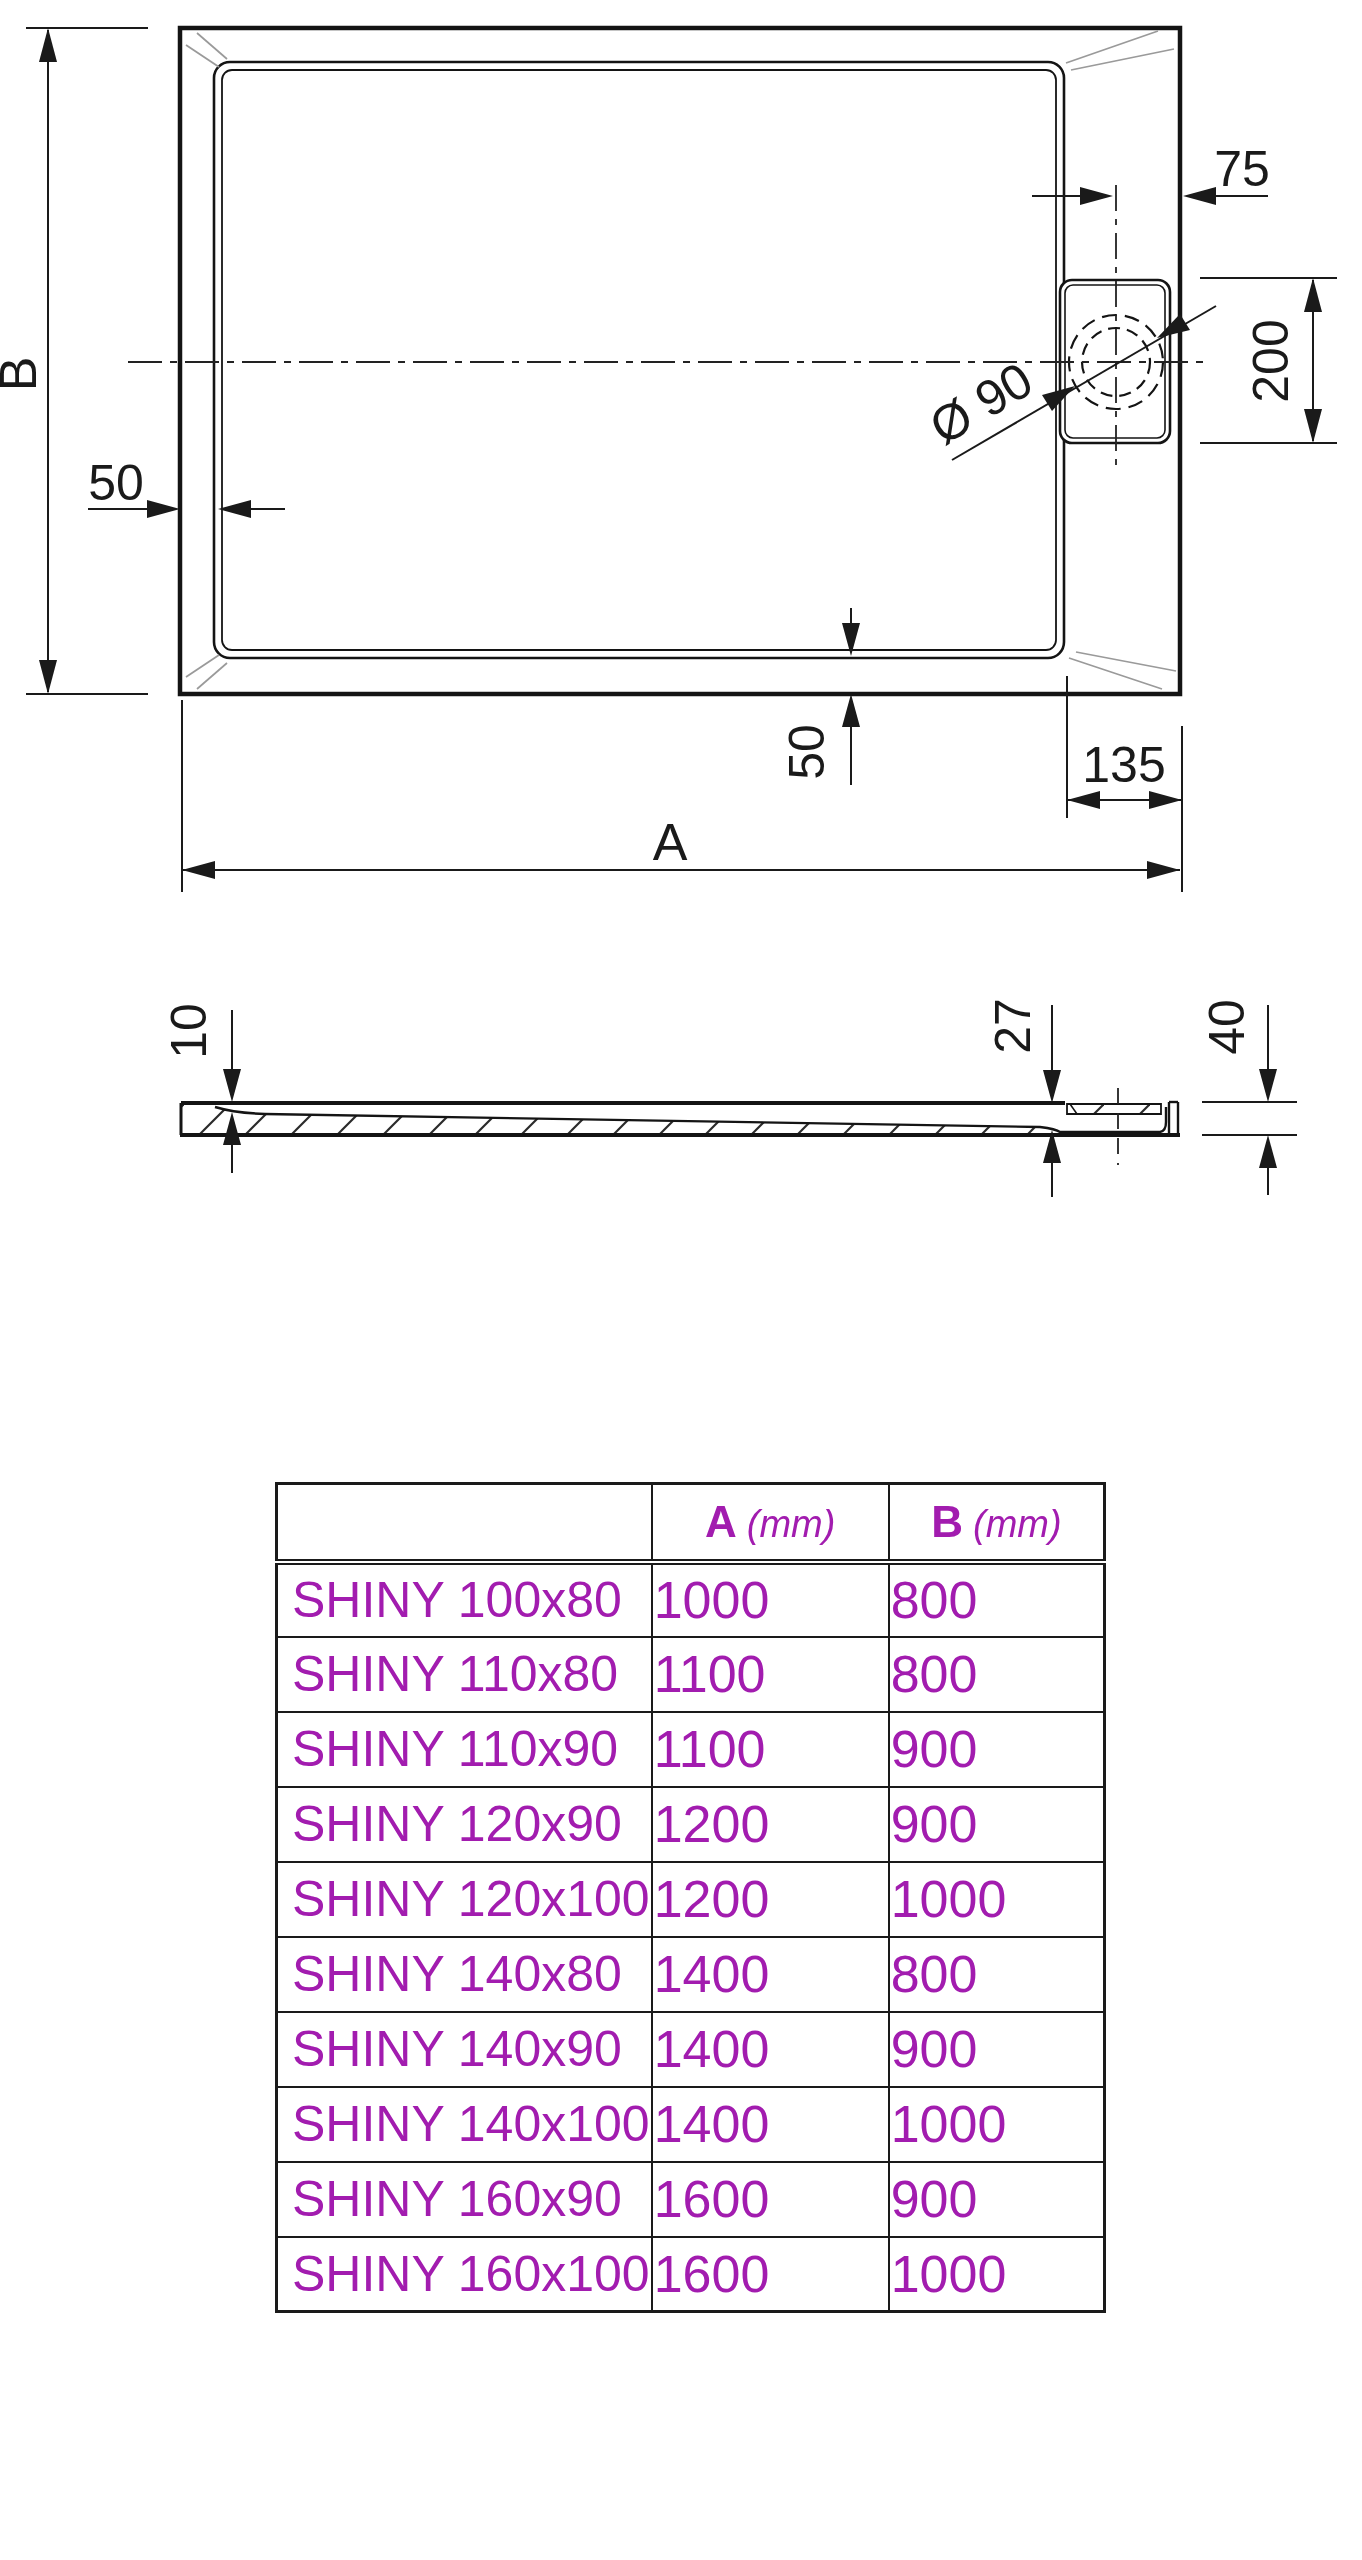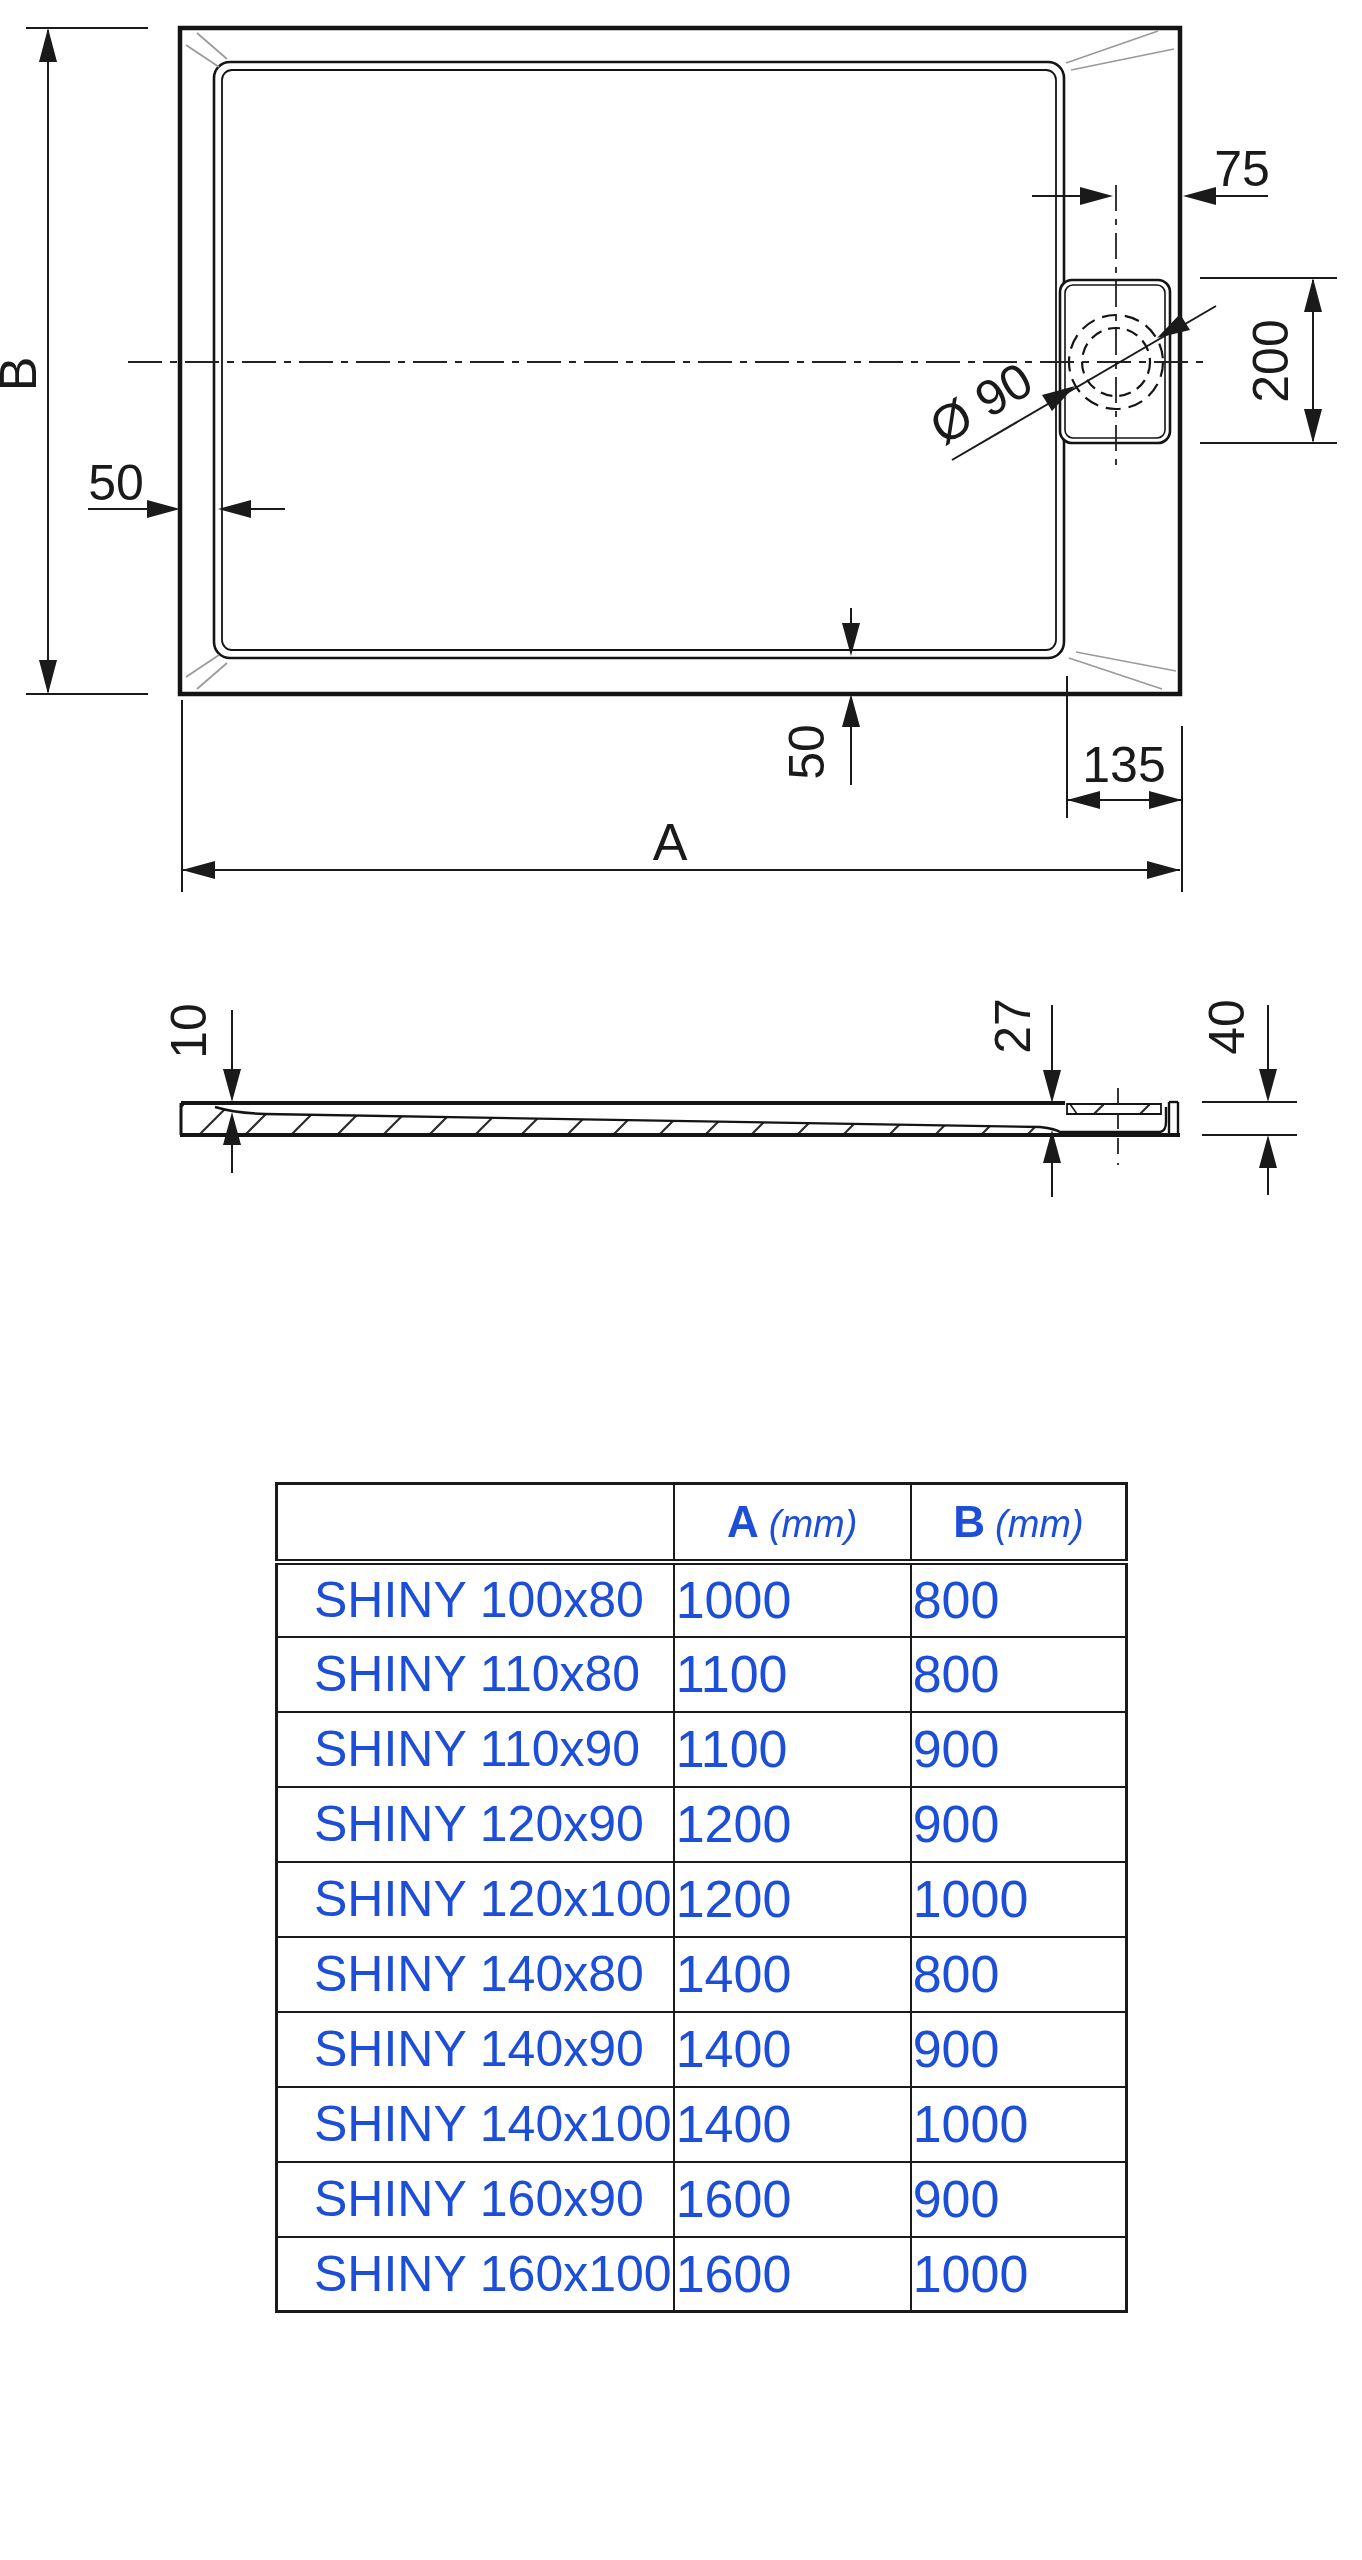--- a/index.html
+++ b/index.html
@@ -1,28 +1,28 @@
 <!DOCTYPE html>
 <html><head>
 <meta charset="utf-8">
 <style>
   html,body{margin:0;padding:0;background:#ffffff;}
   body{width:1362px;height:2560px;position:relative;font-family:"Liberation Sans",sans-serif;}
   #drawing{position:absolute;left:0;top:0;}
   .dim-text{font-family:"Liberation Sans",sans-serif;font-size:50px;fill:#1a1a1a;}
   .dim-text-big{font-family:"Liberation Sans",sans-serif;font-size:52px;fill:#1a1a1a;}
   table.spec{position:absolute;left:275px;top:1482px;border-collapse:collapse;table-layout:fixed;
-             border:3px solid #1a1a1a;color:#1d4ed8;}
+             border:3px solid #1a1a1a;color:#a21caf;}
   table.spec td,table.spec th{border:2px solid #1a1a1a;font-weight:normal;overflow:hidden;white-space:nowrap;}
   col.c-model{width:375px;} col.c-a{width:237px;} col.c-b{width:216px;}
   tr.hdr{height:78px;}
   tr.hdr th{border-bottom:6px double #1a1a1a;text-align:center;vertical-align:middle;}
   td.col-model,th.col-model{border-right:6px double #1a1a1a;}
   tr.datarow{height:75px;}
-  td.col-model{font-size:50px;text-align:left;padding-left:36px;vertical-align:middle;}
+  td.col-model{font-size:50px;text-align:left;padding-left:14px;vertical-align:middle;}
   td.col-num{font-size:52px;text-align:left;vertical-align:middle;}
   .hdr-letter{font-weight:bold;font-size:44px;}
   .hdr-unit{font-style:italic;font-size:38px;margin-left:10px;}
 </style>
 </head>
 <body>
 
 <svg id="drawing" width="1362" height="1340" viewBox="0 0 1362 1340" xmlns="http://www.w3.org/2000/svg">
   <defs>
     <pattern id="hatch" patternUnits="userSpaceOnUse" width="46" height="46" patternTransform="rotate(0)">

